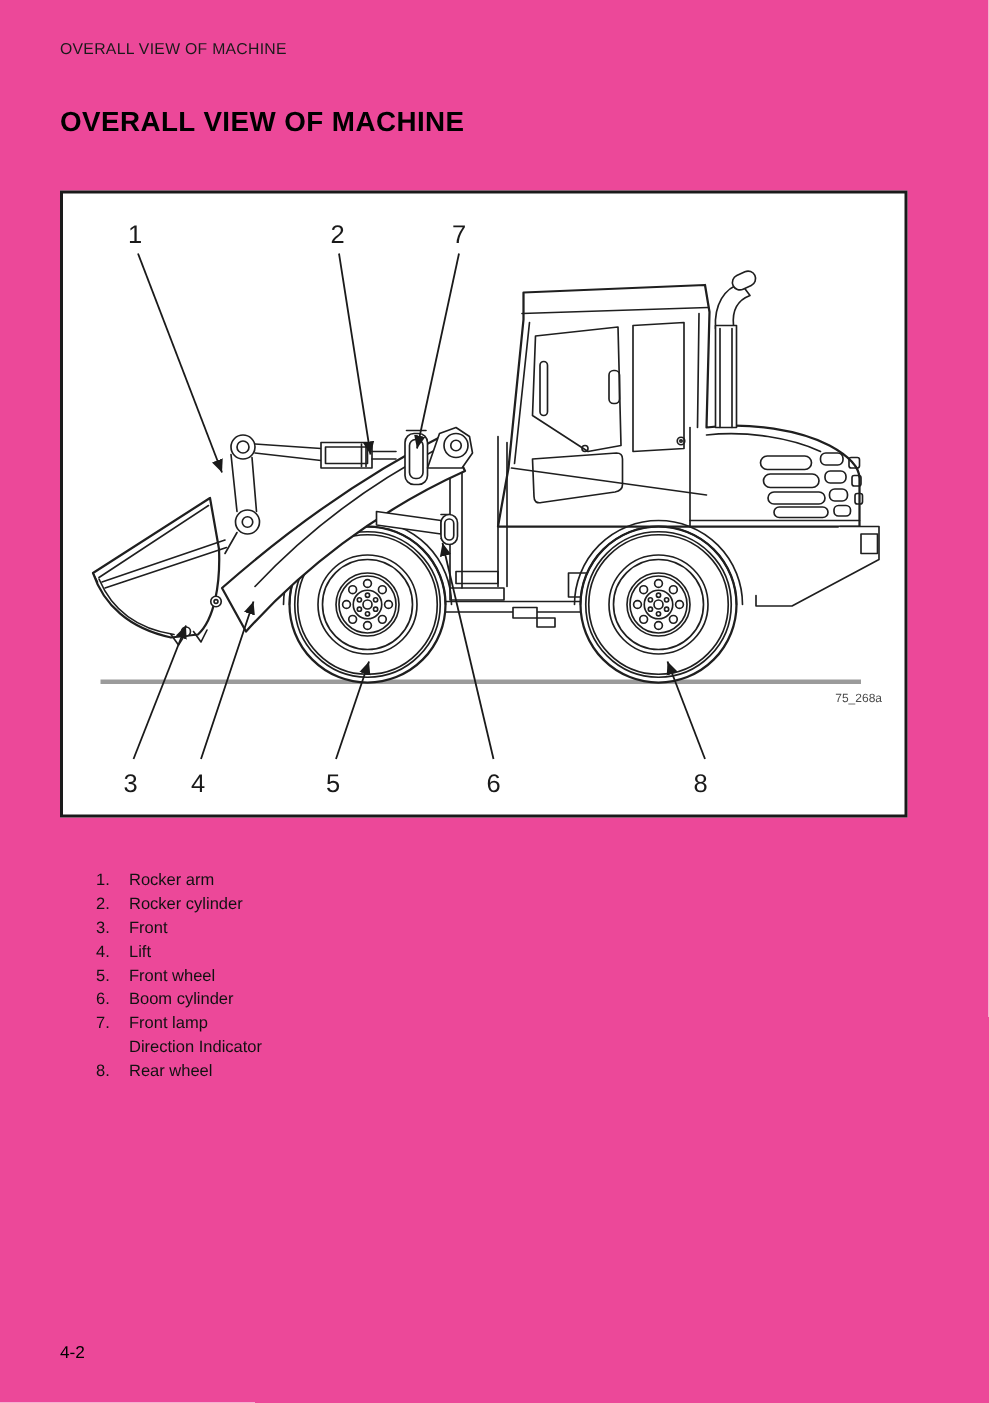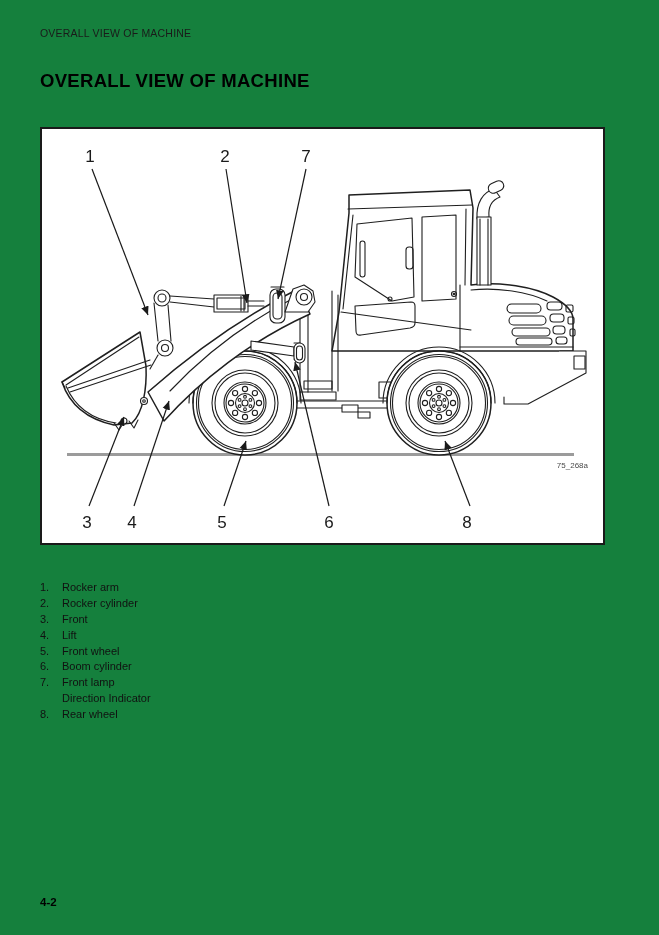--- a/index.html
+++ b/index.html
@@ -1,25 +1,25 @@
 <!DOCTYPE html>
 <html><head>
 <meta charset="utf-8">
 <style>
   html,body{margin:0;padding:0;background:#fff;}
-  .page{position:relative;width:659px;height:935px;background:#15803d;
+  .page{position:relative;width:659px;height:935px;background:#ec4899;
         font-family:"Liberation Sans", sans-serif;color:#111;overflow:hidden;}
   .running-header{position:absolute;left:40px;top:27px;font-size:10.5px;color:#1a1a1a;letter-spacing:.2px;}
   .page-title{position:absolute;left:40px;top:70px;margin:0;font-size:18.5px;font-weight:bold;color:#000;letter-spacing:.3px;}
   .figure-panel{position:absolute;left:40px;top:127px;width:565px;height:418px;border:2px solid #1a1a1a;box-sizing:border-box;background:#fff;}
   .figure-panel svg{display:block;}
   .legend{position:absolute;left:40px;top:580px;font-size:11px;color:#111;}
-  .lrow{height:15.9px;line-height:15.9px;white-space:nowrap;}
+  .lrow{height:15.9px;line-height:15.9px;white-space:nowrap;margin-left:24px;}
   .lnum{display:inline-block;width:22px;}
-  .page-number{position:absolute;left:40px;top:896px;font-size:11.5px;font-weight:bold;color:#000;}
+  .page-number{position:absolute;left:40px;top:896px;font-size:11.5px;font-weight:normal;color:#000;}
   svg .ln{fill:none;stroke:#1f1f1f;stroke-width:1.1;stroke-linecap:round;stroke-linejoin:round;}
   svg .th{stroke-width:1.5;}
   svg .wf{fill:#ffffff;}
   svg .co{font-family:"Liberation Sans", sans-serif;font-size:17px;fill:#1a1a1a;text-anchor:middle;}
   svg .cap{font-family:"Liberation Sans", sans-serif;font-size:8px;fill:#4a4a4a;text-anchor:end;}
   svg .ld{fill:none;stroke:#1a1a1a;stroke-width:1.2;}
 </style>
 </head>
 <body>
 

